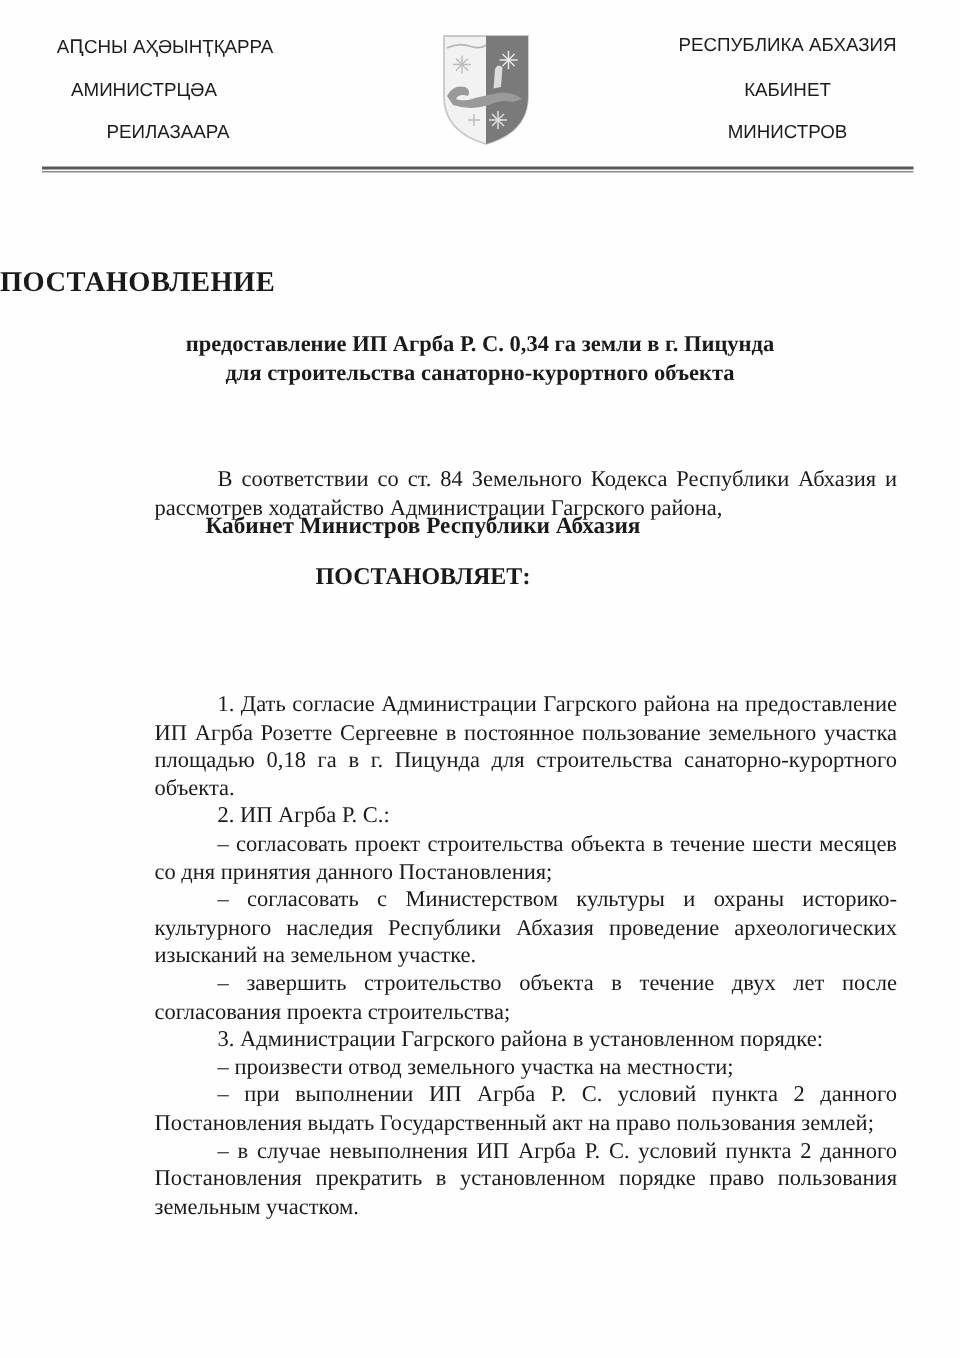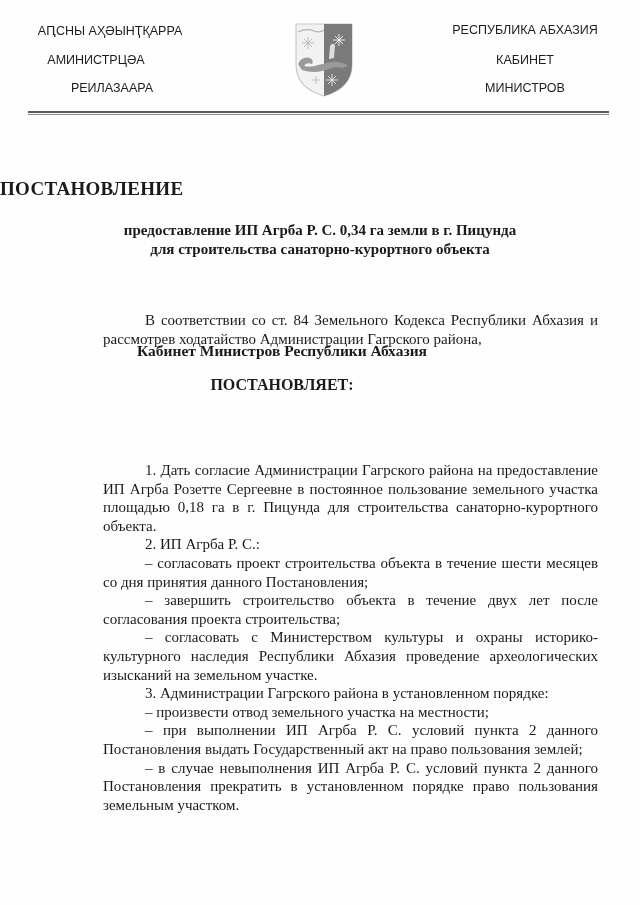--- a/index.html
+++ b/index.html
@@ -84,21 +84,21 @@
   </div>
 
   <div class="center-bold serif" style="top:342px;">Кабинет Министров Республики Абхазия</div>
 
   <div class="center-bold serif" style="top:376px; font-size:16px;">ПОСТАНОВЛЯЕТ:</div>
 
   <div class="body serif" style="top:431px;margin-top:30px;">
     <p class="p">1. Дать согласие Администрации Гагрского района на предоставление ИП Агрба Розетте Сергеевне в постоянное пользование земельного участка площадью 0,18 га в г. Пицунда для строительства санаторно-курортного объекта.</p>
     <p class="p noj">2. ИП Агрба Р. С.:</p>
     <p class="p">– согласовать проект строительства объекта в течение шести месяцев со дня принятия данного Постановления;</p>
+    <p class="p">– согласовать с Министерством культуры и охраны историко-культурного наследия Республики Абхазия проведение археологических изысканий на земельном участке.</p>
     <p class="p">– завершить строительство объекта в течение двух лет после согласования проекта строительства;</p>
-    <p class="p">– согласовать с Министерством культуры и охраны историко-культурного наследия Республики Абхазия проведение археологических изысканий на земельном участке.</p>
     <p class="p noj">3. Администрации Гагрского района в установленном порядке:</p>
     <p class="p noj">– произвести отвод земельного участка на местности;</p>
     <p class="p">– при выполнении ИП Агрба Р. С. условий пункта 2 данного Постановления выдать Государственный акт на право пользования землей;</p>
     <p class="p">– в случае невыполнения ИП Агрба Р. С. условий пункта 2 данного Постановления прекратить в установленном порядке право пользования земельным участком.</p>
   </div>
 
 </div>
 
 </body></html>

